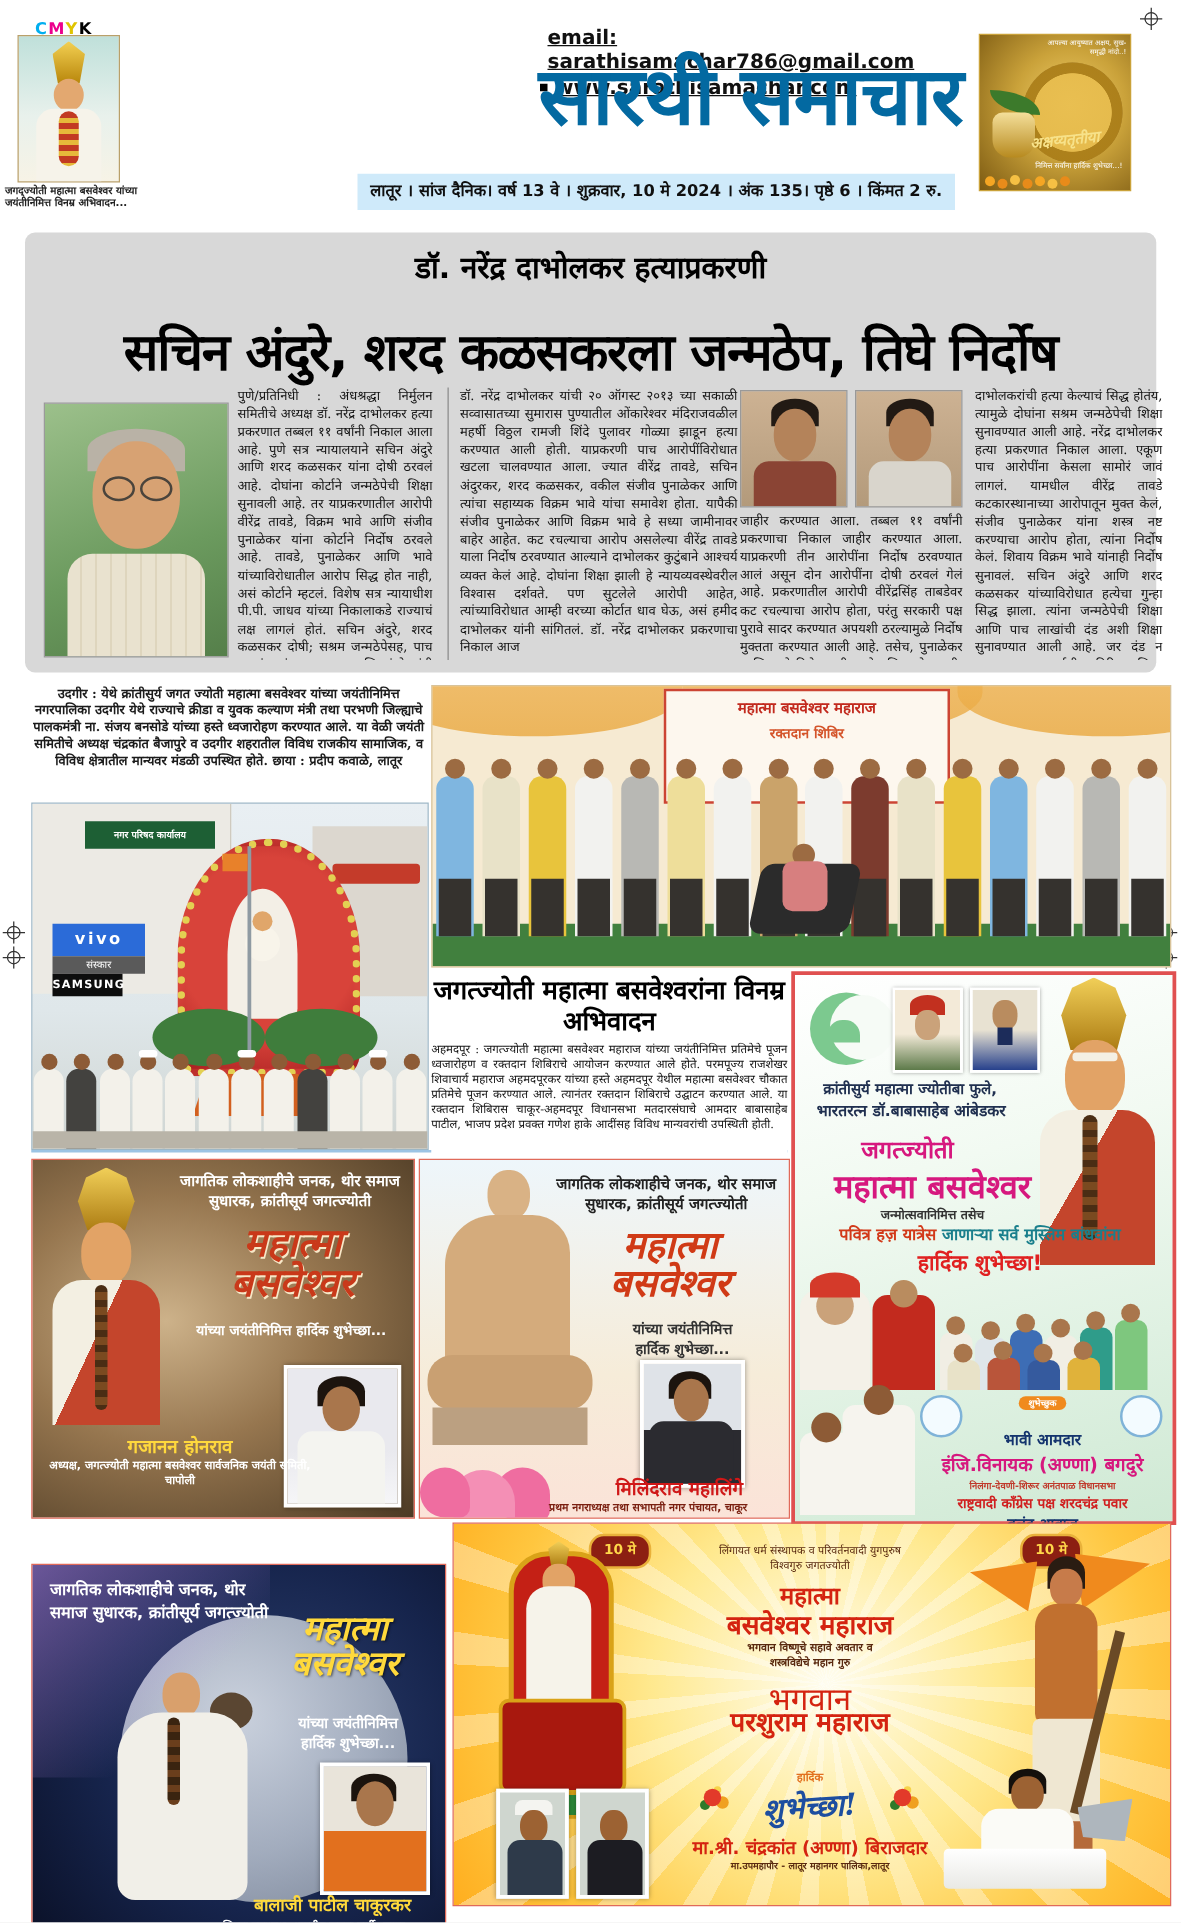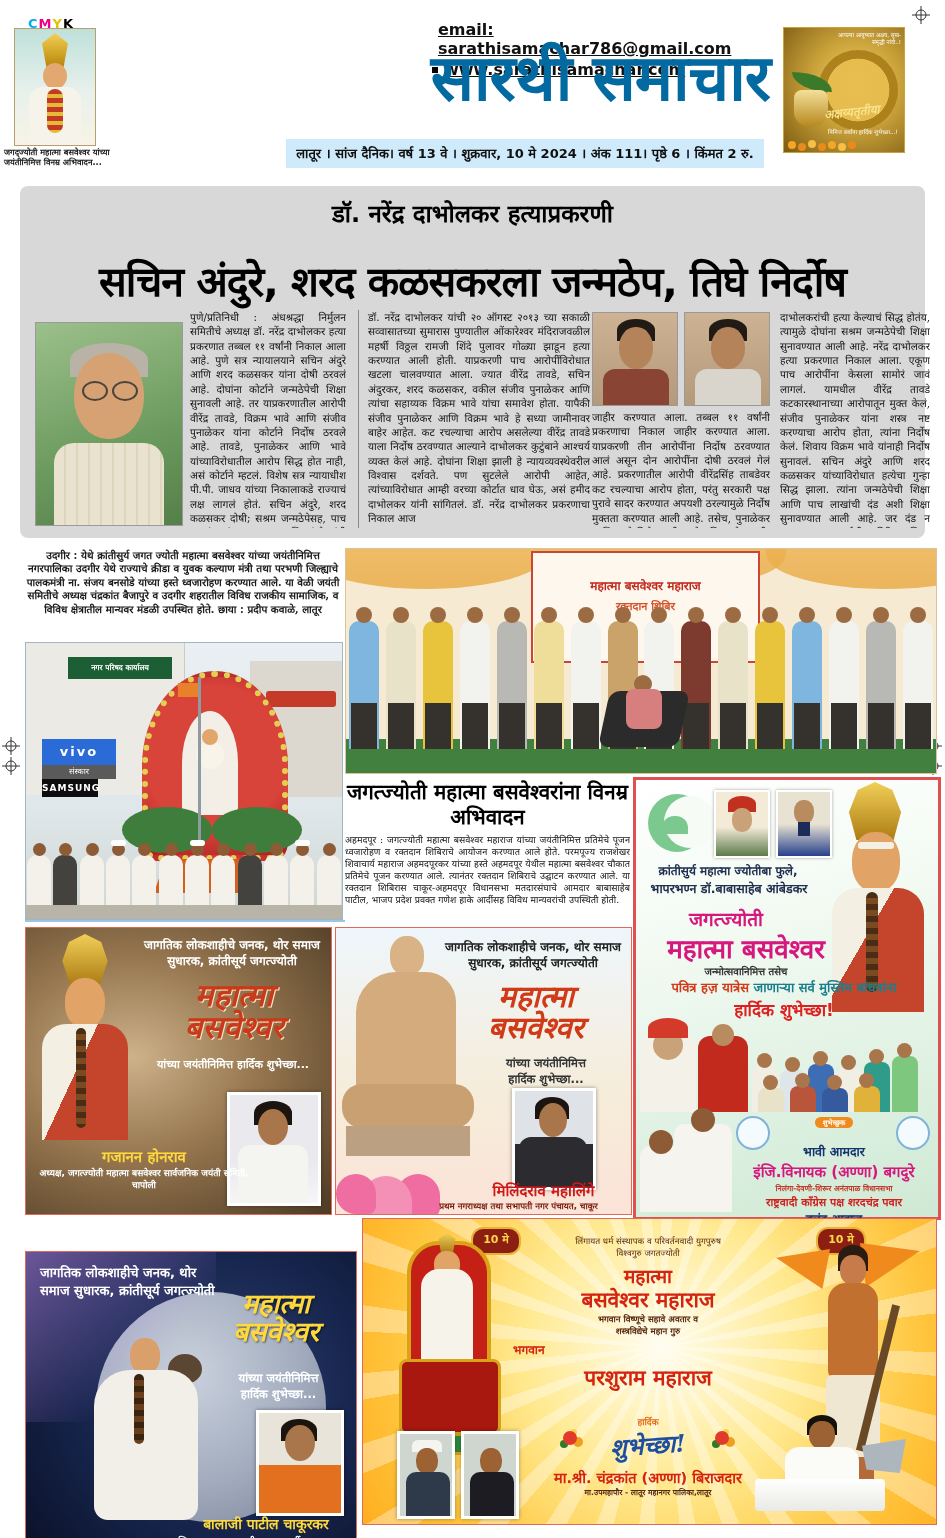--- a/index.html
+++ b/index.html
@@ -99,21 +99,21 @@
   .ufig::before{content:"";position:absolute;left:6px;top:-12px;width:13px;height:13px;border-radius:50%;background:#8d5b36;}
   .ufig.dark{background:#43423f;}
   .ufig.cap::after{content:"";position:absolute;left:5px;top:-15px;width:15px;height:6px;border-radius:3px;background:#fff;}
   .udgir-shade{position:absolute;left:0;bottom:0;width:100%;height:14px;background:#b9b4a8;}
   .sep-line{left:25px;top:920px;width:605px;height:2px;background:#9cc4e4;}
   
   .gphoto{left:345px;top:548px;width:590px;height:224px;border:1px solid #d8c39a;overflow:hidden;background:#f6ead2;}
   .swag{position:absolute;top:-30px;width:240px;height:70px;border-radius:0 0 50% 50%;
      background:linear-gradient(#f0b65a,#e9a83f);opacity:.8;}
   .gbanner{position:absolute;left:185px;top:2px;width:225px;height:84px;background:#fdf7ee;border:2px solid #cc4433;
-     text-align:center;padding-top:24px;}
+     text-align:center;padding-top:4px;}
   .gbanner .l1{font-size:12px;font-weight:900;color:#c22a1e;}
   .gbanner .l2{font-size:11px;font-weight:bold;color:#d4542a;margin-top:4px;}
   .gfloor{position:absolute;left:0;bottom:0;width:100%;height:34px;background:#41803e;}
   .gmen{position:absolute;left:0;bottom:24px;width:100%;display:flex;justify-content:space-around;align-items:flex-end;}
   .gfig{position:relative;width:30px;height:128px;border-radius:10px 10px 0 0;}
   .gfig::before{content:"";position:absolute;left:7px;top:-14px;width:16px;height:16px;border-radius:50%;background:#9c6b42;}
   .gfig::after{content:"";position:absolute;left:2px;bottom:0;width:26px;height:46px;background:#35322e;}
   .gc1{background:#7fb6e0}.gc2{background:#e8e2c8}.gc3{background:#e8c43c}.gc4{background:#f2f2ef}
   .gc5{background:#eede9a}.gc6{background:#b8b8b4}.gc7{background:#7c3b2e}.gc8{background:#caa36a}
   .recliner{position:absolute;left:258px;bottom:26px;width:80px;height:64px;}
@@ -241,21 +241,21 @@
   .adbir{left:362px;top:1218px;width:573px;height:305px;
      background:radial-gradient(circle at 52% 42%,#fffdf0 0%,#ffe98f 40%,#ffc63f 75%,#ffae1f 100%);}
   .rays{position:absolute;left:0;top:0;width:100%;height:100%;
      background:repeating-conic-gradient(from 0deg at 52% 42%,rgba(255,255,255,.35) 0 5deg,rgba(255,255,255,0) 5deg 13deg);}
   .date-badge{position:absolute;width:46px;height:24px;background:#8c1f12;border:2px solid #e9b13a;border-radius:12px;
      color:#ffd84a;font-size:11px;font-weight:900;text-align:center;line-height:22px;}
   .bir-top{position:absolute;left:150px;top:16px;width:270px;text-align:center;font-size:8.6px;font-weight:normal;color:#5a2a10;line-height:1.4;}
   .bir-t1{position:absolute;left:150px;top:44px;width:270px;text-align:center;font-size:19px;font-weight:900;color:#d42310;}
   .bir-t2{position:absolute;left:150px;top:66px;width:270px;text-align:center;font-size:21px;font-weight:900;color:#d42310;}
   .bir-mid{position:absolute;left:150px;top:94px;width:270px;text-align:center;font-size:8.6px;font-weight:bold;color:#5a2a10;line-height:1.4;}
-  .bir-t3{position:absolute;left:150px;top:122px;width:270px;text-align:left;font-size:12px;font-weight:700;color:#d42310;}
+  .bir-t3{position:absolute;left:150px;top:122px;width:270px;text-align:center;font-size:25px;font-weight:400;color:#d42310;}
   .bir-t4{position:absolute;left:150px;top:144px;width:270px;text-align:center;font-size:21px;font-weight:900;color:#d42310;}
   .bir-sub{position:absolute;left:150px;top:172px;width:270px;text-align:center;font-size:8.8px;font-weight:bold;color:#5a2a10;line-height:1.5;}
   .bir-greet{position:absolute;left:150px;top:196px;width:270px;text-align:center;}
   .bir-greet .small{display:block;font-size:9px;font-weight:bold;color:#e2701e;}
   .bir-greet .big{display:inline-block;font-size:24px;font-weight:900;font-style:italic;color:#1d4ea0;transform:rotate(-4deg);
      font-family:"DejaVu Serif","Liberation Serif",serif;}
   .flower{position:absolute;width:14px;height:14px;border-radius:50%;background:#e23a2a;
      box-shadow:8px 4px 0 -2px #f0a020,-6px 6px 0 -3px #2f7a2a,4px -6px 0 -4px #f7d34a;}
   .bir-name{position:absolute;left:150px;top:248px;width:270px;text-align:center;font-size:14.5px;font-weight:900;color:#d42310;}
   .bir-desig{position:absolute;left:150px;top:268px;width:270px;text-align:center;font-size:7.6px;font-weight:bold;color:#5a2a10;}
@@ -352,21 +352,21 @@
   <div class="abs fest-card">
     <div class="fc-top">आपल्या आयुष्यात अक्षय, सुख-समृद्धी नांदो..!</div>
     <div class="fc-medal"></div>
     <div class="fc-leaf"></div>
     <div class="fc-kalash"></div>
     <div class="fc-title">अक्षय्यतृतीया</div>
     <div class="fc-sub">निमित्त सर्वांना हार्दिक शुभेच्छा...!</div>
     <div class="fc-flowers"></div>
   </div>
 
-  <div class="abs info-band">लातूर । सांज दैनिक। वर्ष 13 वे । शुक्रवार, 10 मे 2024 । अंक 111। पृष्ठे 6 । किंमत 2 रु.</div>
+  <div class="abs info-band">लातूर । सांज दैनिक। वर्ष 13 वे । शुक्रवार, 10 मे 2024 । अंक 135। पृष्ठे 6 । किंमत 2 रु.</div>
 
   <div class="abs lead">
     <div class="kicker">डॉ. नरेंद्र दाभोलकर हत्याप्रकरणी</div>
     <div class="headline">सचिन अंदुरे, शरद कळसकरला जन्मठेप, तिघे निर्दोष</div>
 
     <div class="abs dab-photo">
       <div class="d-hair"></div>
       <div class="d-head"></div>
       <div class="d-glasses"></div>
       <div class="d-glasses2"></div>
@@ -477,21 +477,21 @@
     <div class="port phule"></div>
     <div class="port ambedkar"></div>
     <div class="bas-big">
       <div class="bb-crown"></div>
       <div class="bb-face"></div>
       <div class="bb-tilak"></div>
       <div class="bb-body"></div>
       <div class="bb-beads"></div>
     </div>
     <div class="bag-line1">क्रांतीसुर्य महात्मा ज्योतीबा फुले,</div>
-    <div class="bag-line2">भापरभण्न डॉ.बाबासाहेब आंबेडकर</div>
+    <div class="bag-line2">भारतरत्न डॉ.बाबासाहेब आंबेडकर</div>
     <div class="bag-tsmall">जगत्ज्योती</div>
     <div class="bag-tbig">महात्मा बसवेश्वर</div>
     <div class="bag-line3">जन्मोत्सवानिमित्त तसेच</div>
     <div class="bag-line4"><span class="red">पवित्र हज़ यात्रेस</span><span class="teal"> जाणाऱ्या सर्व मुस्लिम बांधवांना</span></div>
     <div class="bag-greet">हार्दिक शुभेच्छा!</div>
     <div class="ld-strip">
       <span class="bigman"></span>
       <span class="woman"></span>
       <span class="ld" style="left:112px;height:46px;background:#f1eee4;"></span>
       <span class="ld" style="left:140px;height:42px;background:#dfe6ea;"></span>

